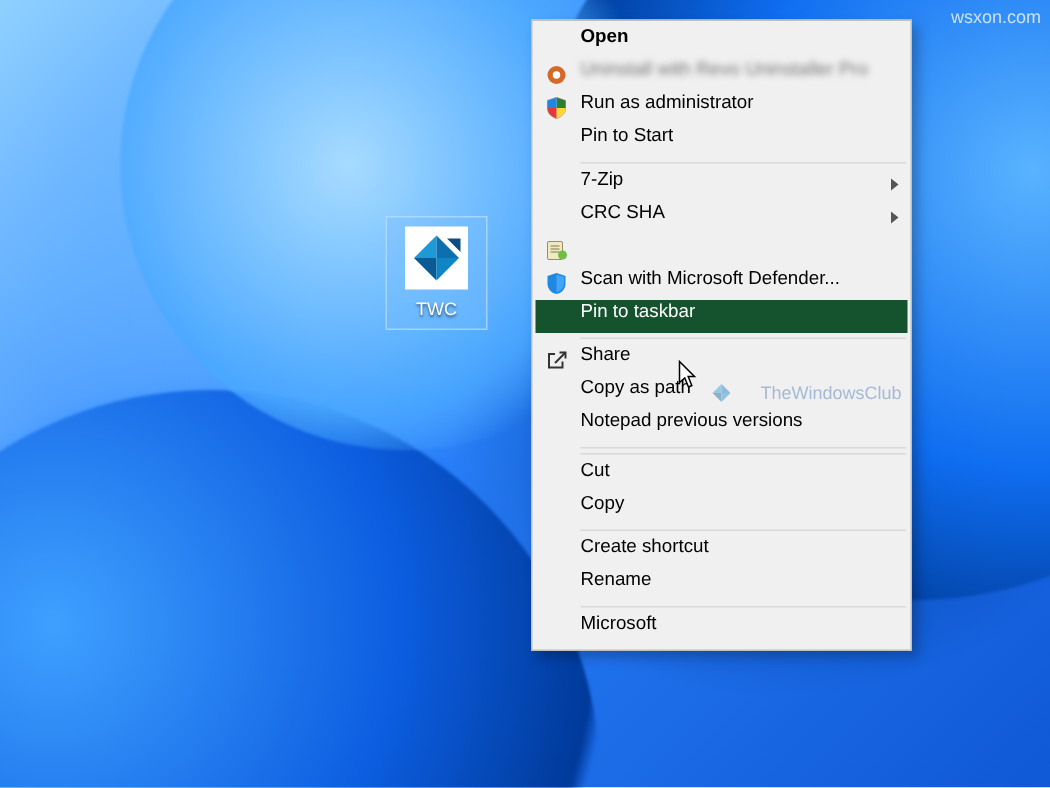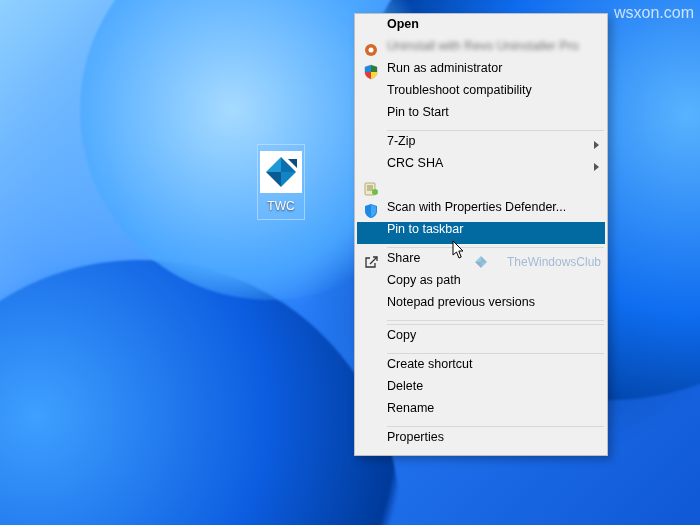--- a/index.html
+++ b/index.html
@@ -16,21 +16,21 @@
   }
   .wavy { position:absolute; border-radius:50%; filter: blur(1px); }
   .w1 { left:-120px; top:260px; width:520px; height:520px;
         background: radial-gradient(circle at 30% 30%, #3fa0ff 0%, #0c5de0 45%, #003a9a 70%, transparent 72%); }
   .w2 { left:350px; top:-120px; width:520px; height:520px;
         background: radial-gradient(circle at 65% 45%, #59b3ff 0%, #0f6df0 45%, #003e9e 72%, transparent 74%); }
   .w3 { left:80px; top:-80px; width:380px; height:380px;
         background: radial-gradient(circle at 40% 50%, #aee0ff 0%, #4aa8ff 55%, transparent 70%); opacity:.9; }
 
   .icon-sel {
-    position:absolute; left:257px; top:144px; width:48px; height:76px;
+    position:absolute; left:257px; top:144px; width:68px; height:76px;
     background: rgba(120,190,255,0.35);
     border: 1px solid rgba(200,230,255,0.6);
     display:flex; flex-direction:column; align-items:center; justify-content:flex-start;
     padding-top:6px;
   }
   .icon-sel .pic {
     width:42px; height:42px; background:#fff;
     display:flex; align-items:center; justify-content:center;
   }
   .icon-sel .pic svg { width:34px; height:34px; }
@@ -45,21 +45,21 @@
     font-size:12.5px; color:#000;
     padding:3px 2px;
   }
   .mi {
     position:relative;
     display:flex; align-items:flex-start;
     height:22px; padding-left:30px; padding-right:18px;
     white-space:nowrap;
   }
   .mi.bold { font-weight:600; }
-  .mi.sel { background:#0369a1; color:#fff; }
+  .mi.sel { background:#14532d; color:#fff; }
   .mi.blur .mtext { filter: blur(2px); color:#777; }
   .sep { height:1px; background:#d8d8d8; margin:3px 1px 3px 30px; }
   .ico {
     position:absolute; left:6px; top:50%; transform:translateY(-50%);
     width:16px; height:16px; display:flex; align-items:center; justify-content:center;
   }
   .sub {
     position:absolute; right:6px; top:50%; transform:translateY(-50%);
     width:0; height:0; border-top:4px solid transparent; border-bottom:4px solid transparent;
     border-left:5px solid #555;
@@ -69,21 +69,21 @@
     position:absolute; left:452px; top:240px; width:14px; height:20px; pointer-events:none;
   }
 
   .watermark {
     position:absolute; left:474px; top:255px; display:flex; align-items:center; gap:19px;
     opacity:.42; font-size:12px; color:#3a6fb0; pointer-events:none;
   }
   .watermark .wmico { width:14px; height:14px; }
 
   .credit {
-    position:absolute; right:6px; top:4px; font-size:16px; color:rgba(255,255,255,.75);
+    position:absolute; right:6px; top:4px; font-size:12px; color:rgba(255,255,255,.75);
     font-family: Arial, sans-serif;
   }
 </style>
 </head>
 <body>
 
 <div class="desktop">
   <div class="wavy w1"></div>
   <div class="wavy w2"></div>
   <div class="wavy w3"></div>
@@ -123,23 +123,20 @@
           <path d="M8 1 L14 3 V8 C14 12 11 14 8 15 C5 14 2 12 2 8 V3 Z" fill="#e7e7e7" stroke="#888" stroke-width="0.5"></path>
           <path d="M8 1 L14 3 V8 H8 Z" fill="#2e7d32"></path>
           <path d="M2 3 L8 1 V8 H2 Z" fill="#1e88e5"></path>
           <path d="M8 8 H14 V8 C14 12 11 14 8 15 Z" fill="#fdd835"></path>
           <path d="M2 8 H8 V15 C5 14 2 12 2 8 Z" fill="#e53935"></path>
         </svg>
       </span>
       <span class="mtext">Run as administrator</span>
     </div>
     <div class="mi">
-        <span class="mtext">Troubleshoot compatibility</span>
-      </div>
-    <div class="mi">
         <span class="mtext">Pin to Start</span>
       </div>
     <div class="sep"></div>
     <div class="mi">
       <span class="mtext">7-Zip</span>
       <span class="sub"></span>
     </div>
     <div class="mi">
       <span class="mtext">CRC SHA</span>
       <span class="sub"></span>
@@ -155,21 +152,21 @@
         </svg>
       </span>
     </div>
     <div class="mi">
       <span class="ico">
         <svg viewBox="0 0 16 16">
           <path d="M8 1 L14 3 V8 C14 12 11 14.5 8 15 C5 14.5 2 12 2 8 V3 Z" fill="#1e88e5"></path>
           <path d="M8 2 L13 3.6 V8 C13 11 10.7 13.3 8 13.8 Z" fill="#42a5f5"></path>
         </svg>
       </span>
-      <span class="mtext">Scan with Properties Defender...</span>
+      <span class="mtext">Scan with Microsoft Defender...</span>
     </div>
     <div class="mi sel">
         <span class="mtext">Pin to taskbar</span>
       </div>
     <div class="sep"></div>
     <div class="mi">
       <span class="ico">
         <svg viewBox="0 0 16 16" fill="none" stroke="#333" stroke-width="1.3">
           <path d="M10 3 L14 3 L14 7"></path>
           <path d="M14 3 L7 10"></path>
@@ -180,35 +177,35 @@
     </div>
     <div class="mi">
         <span class="mtext">Copy as path</span>
       </div>
     <div class="mi">
         <span class="mtext">Notepad previous versions</span>
       </div>
     <div class="sep"></div>
     <div class="sep"></div>
     <div class="mi">
+        <span class="mtext">Cut</span>
+      </div>
+    <div class="mi">
         <span class="mtext">Copy</span>
       </div>
     <div class="sep"></div>
     <div class="mi">
         <span class="mtext">Create shortcut</span>
       </div>
     <div class="mi">
-        <span class="mtext">Delete</span>
-      </div>
-    <div class="mi">
         <span class="mtext">Rename</span>
       </div>
     <div class="sep"></div>
     <div class="mi">
-        <span class="mtext">Properties</span>
+        <span class="mtext">Microsoft</span>
       </div>
   </div>
 
   <div class="watermark">
     <svg class="wmico" viewBox="0 0 14 14">
       <polygon points="1,7 7,1 7,7" fill="#1d9ad6"></polygon>
       <polygon points="7,1 13,7 7,7" fill="#0b6fb0"></polygon>
       <polygon points="1,7 7,13 7,7" fill="#0a5a93"></polygon>
       <polygon points="7,7 13,7 7,13" fill="#0e86c6"></polygon>
     </svg>

